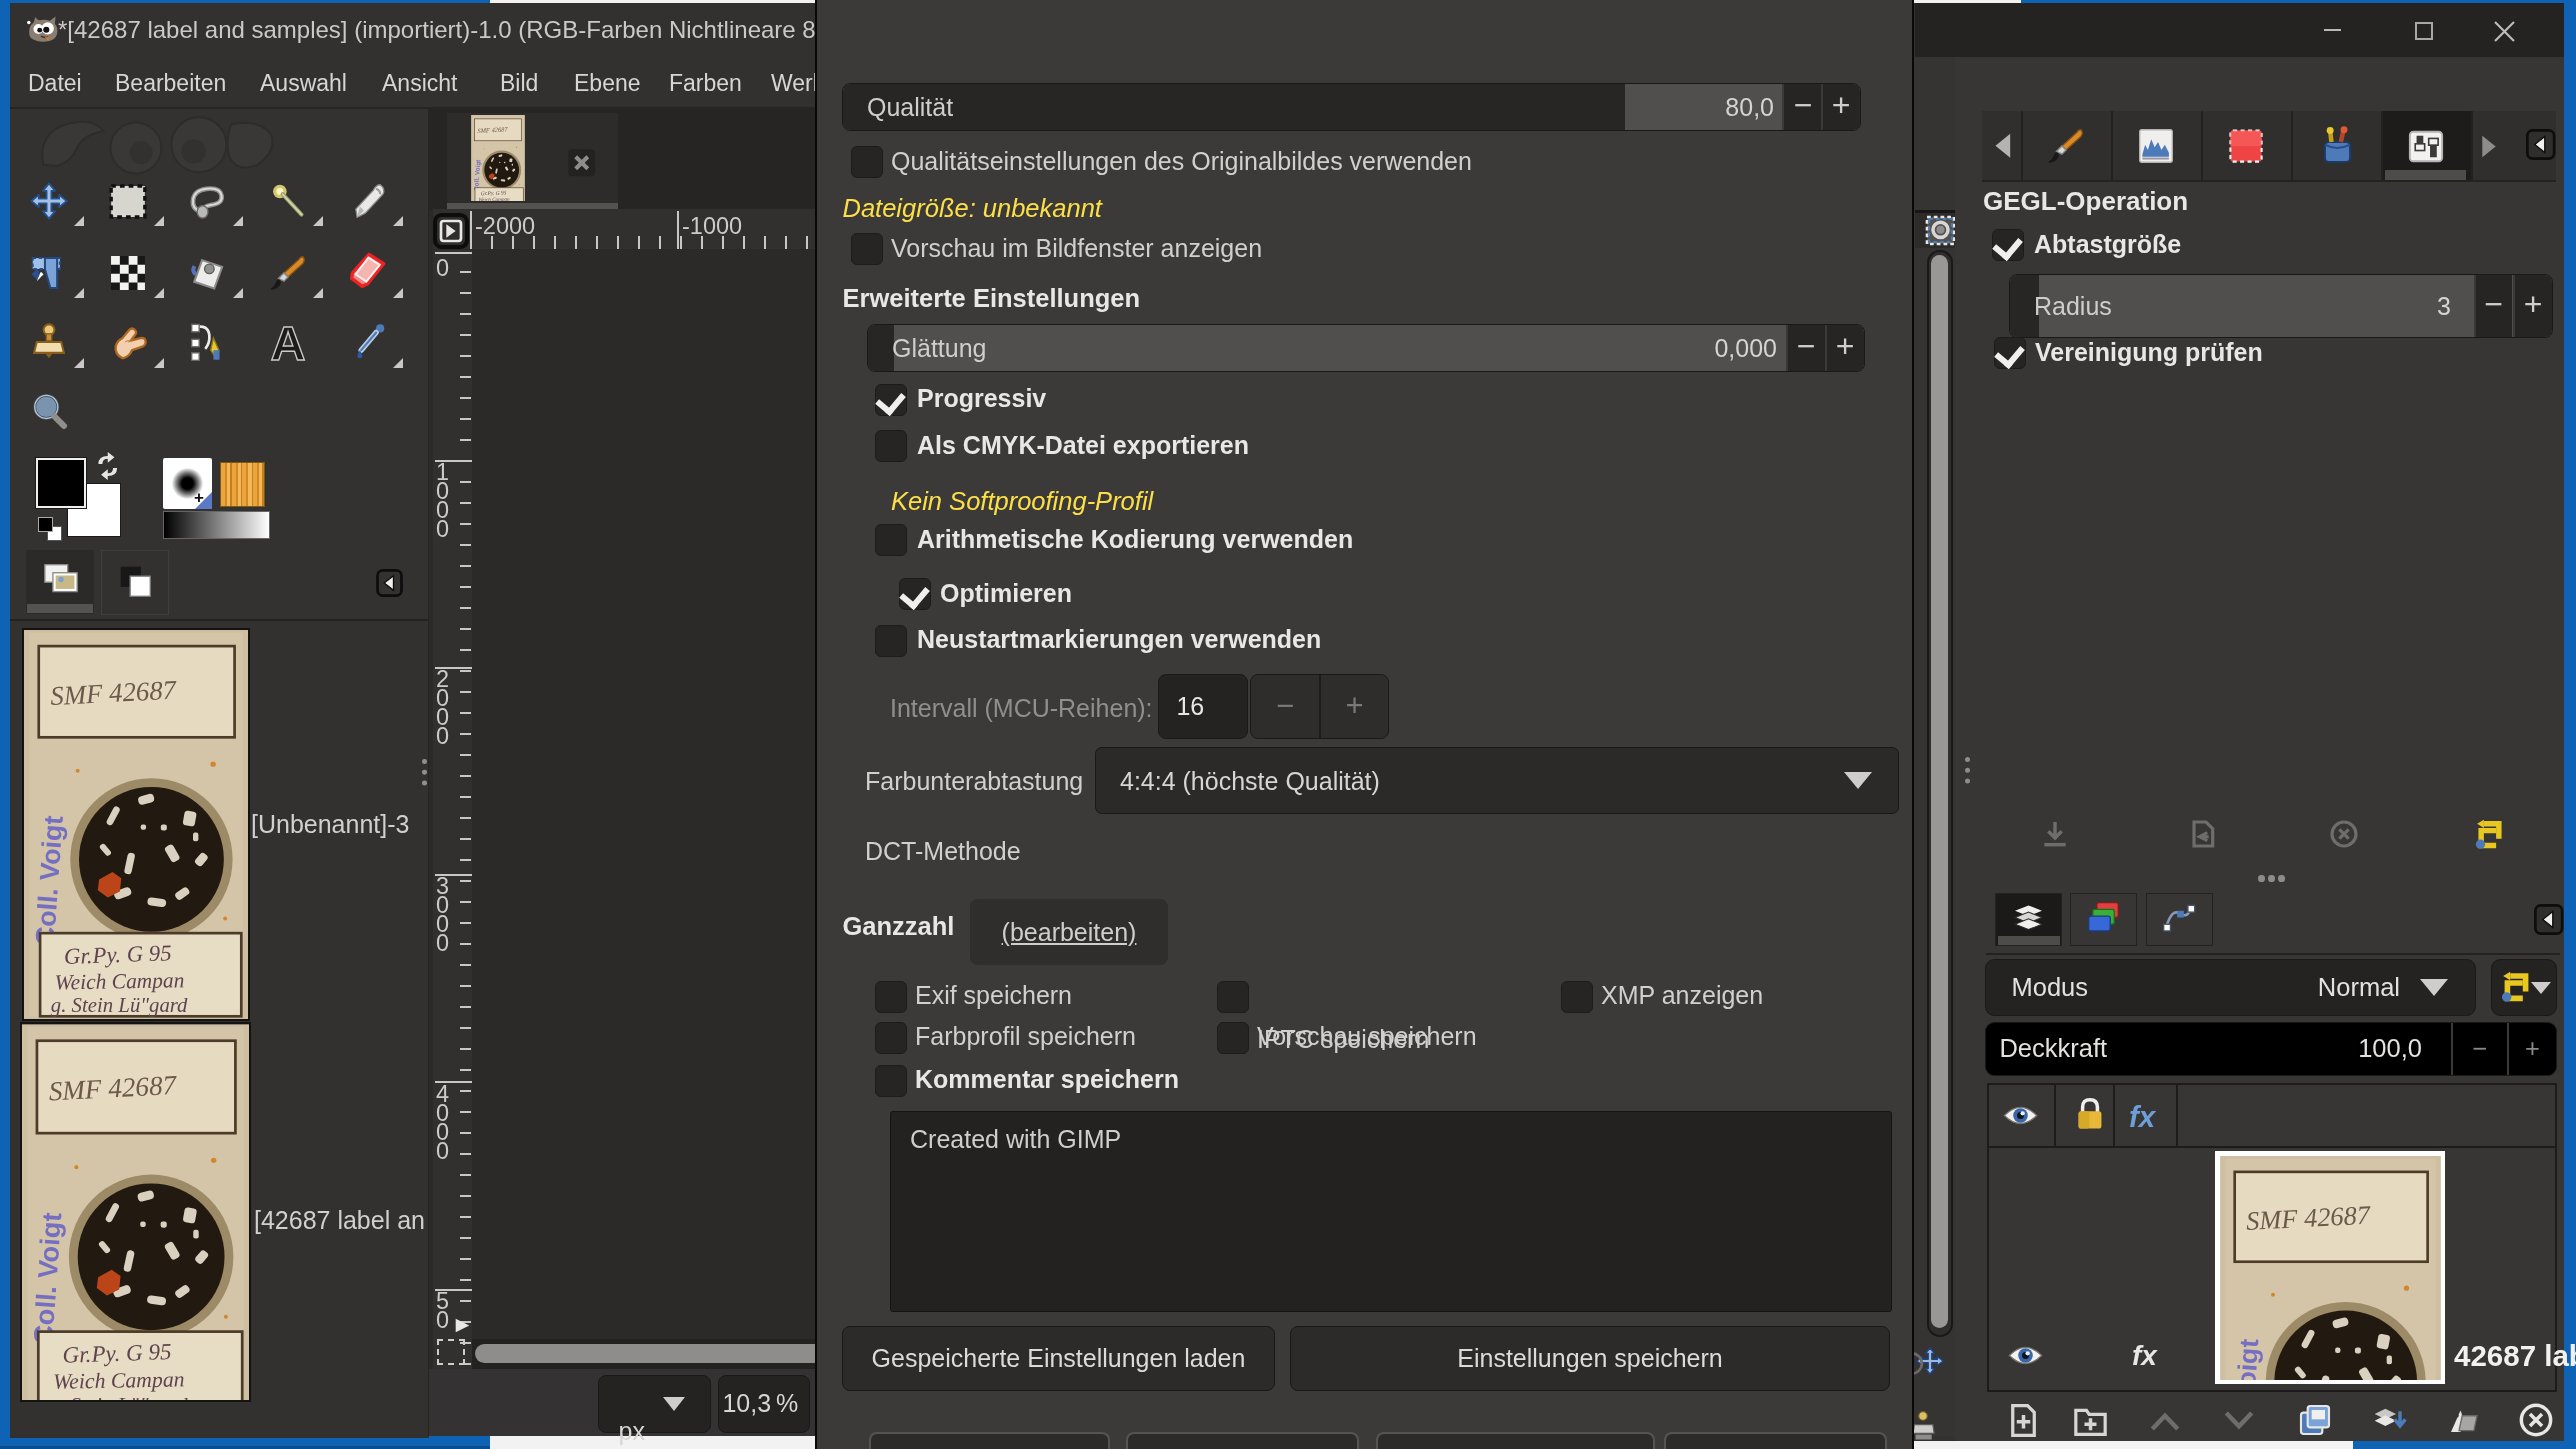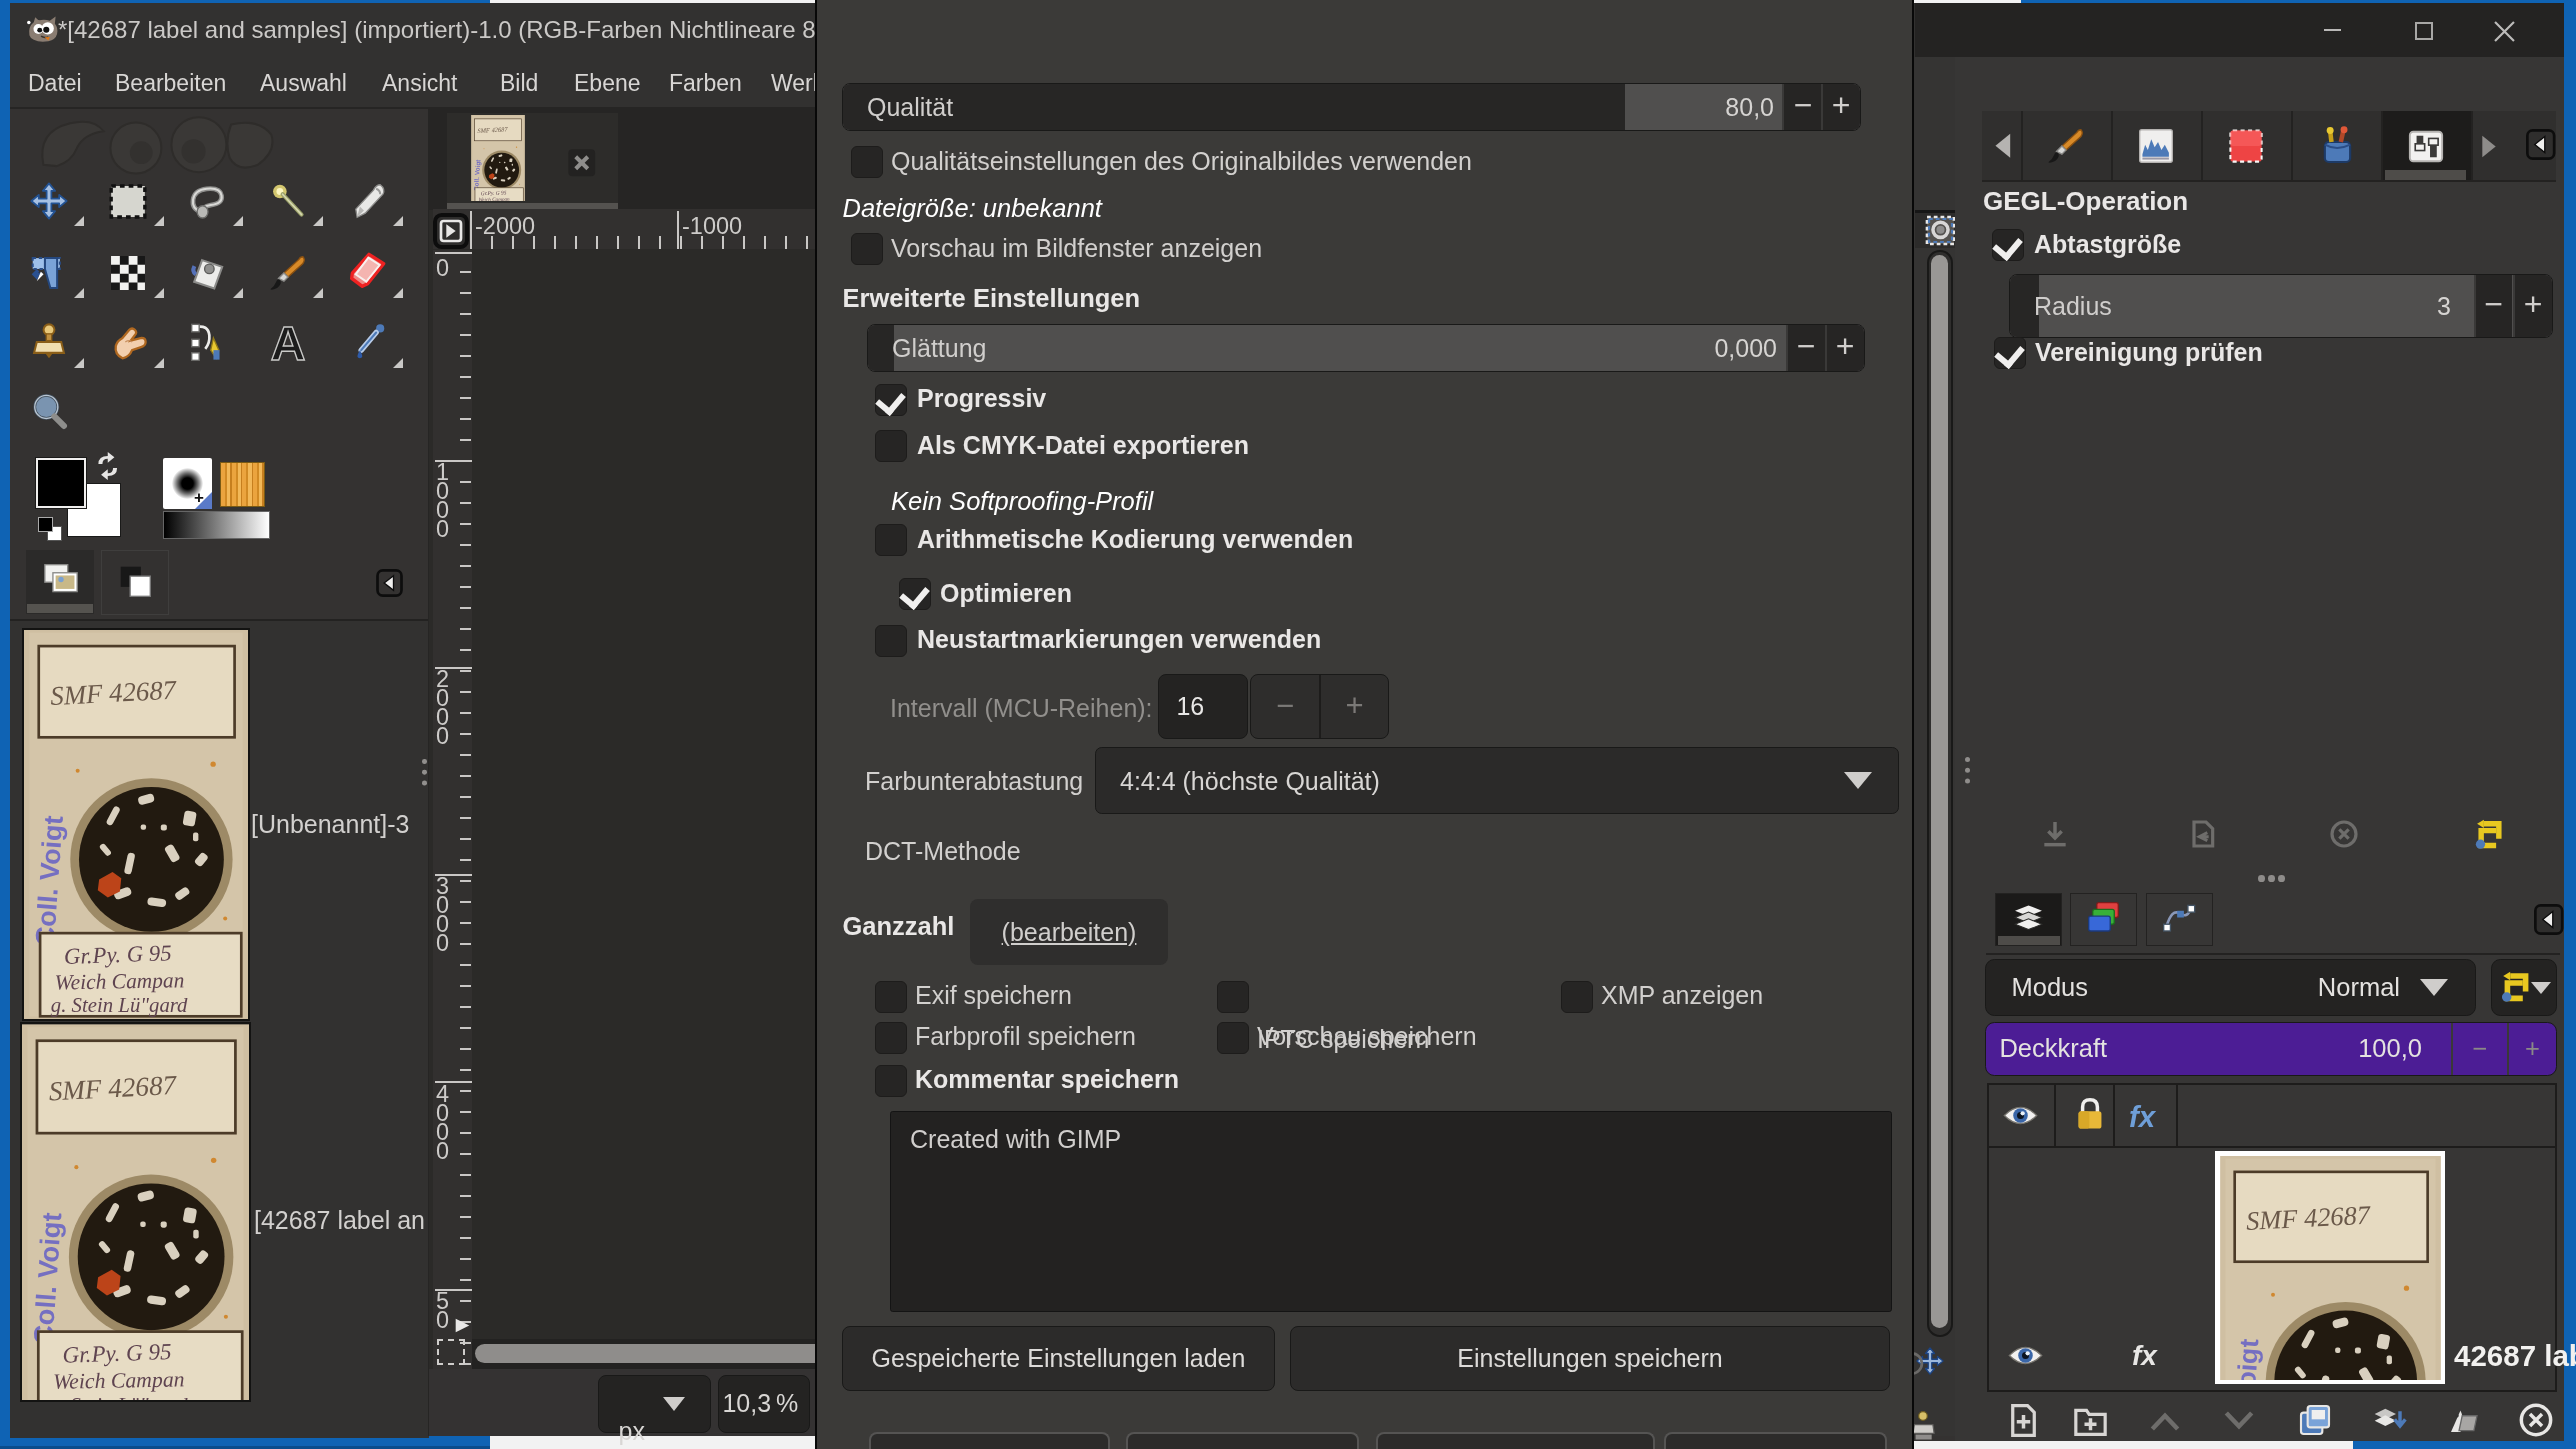--- a/index.html
+++ b/index.html
@@ -39,21 +39,21 @@
   
   #dlg{left:815px;top:0px;width:1099px;height:1449px;background:#3b3a38;border-left:2px solid #080808;border-right:2px solid #080808;box-sizing:border-box;}
   #dlgtitle{left:0;top:2.7px;width:100%;height:54px;background:#000;}
   #dlgtitle .t{position:absolute;left:51px;top:14px;color:#f2f1f0;font-size:25px;}
   
   #rightdock{left:1955px;top:57px;width:609px;height:1384px;background:#373635;}
   #rtitle{left:1915px;top:2.7px;width:649px;height:54px;background:#242322;}
   .wbtn{position:absolute;color:#c9c8c7;}
   
   .dim{color:#918f8c;}
-  .it{font-style:italic;color:#ffffff;}
+  .it{font-style:italic;color:#fde047;}
   .bold{font-weight:bold;color:#e9e7e6;}
 </style></head>
 <body>
 <svg width="0" height="0" style="position:absolute;">
 <defs>
 <g id="wilber">
   <path d="M3 14 Q2 8 6 5 L7 1.5 Q9 4 11 3.5 Q14 3 17 4 L21 1 L20.5 6 Q23 9 22 13 Q21 17 16 18 Q10 19 6 17 Q3.5 16 3 14 Z" fill="#8a7d72"></path>
   <circle cx="9.2" cy="9.6" r="3.4" fill="#fff"></circle>
   <circle cx="15.6" cy="9.2" r="4.2" fill="#fff"></circle>
   <circle cx="10.1" cy="10.4" r="1.7" fill="#111"></circle>
@@ -482,21 +482,21 @@
 <div class="abs" style="left:2491px;top:959px;width:66px;height:57px;background:#242322;border:1.3px solid #191918;border-radius:9.4px;box-sizing:border-box;">
   <svg class="abs" style="left:6.7px;top:9.4px;" width="35" height="35" viewBox="0 0 25 25">
     <path d="M8 5 H19 V16" stroke="#e8c820" stroke-width="4" fill="none"></path>
     <path d="M17 10 H6 V21 H17" stroke="#e8c820" stroke-width="4" fill="none"></path>
     <path d="M8 2 L8 8 L3 5 Z" fill="#e8c820"></path>
     <circle cx="5.5" cy="20" r="3.4" fill="#4d7ab8"></circle>
   </svg>
   <div class="tri" style="right:5.4px;top:21.5px;border-left-width:10px;border-right-width:10px;border-top-width:12.7px;"></div>
 </div>
 
-<div class="abs" style="left:1985px;top:1022px;width:572px;height:54px;background:#4c1d95;border:1.3px solid #191918;border-radius:9.4px;box-sizing:border-box;color:#e4e2e0;font-size:25.5px;">
+<div class="abs" style="left:1985px;top:1022px;width:572px;height:54px;background:#000000;border:1.3px solid #191918;border-radius:9.4px;box-sizing:border-box;color:#e4e2e0;font-size:25.5px;">
   <div class="abs" style="left:13.4px;top:0;line-height:51px;">Deckkraft</div>
   <div class="abs" style="right:134px;top:0;line-height:51px;">100,0</div>
   <div class="abs" style="left:465px;top:0;bottom:0;width:2px;background:#3a3938;"></div>
   <div class="abs" style="left:467px;width:54px;text-align:center;line-height:51px;color:#8b8987;">−</div>
   <div class="abs" style="left:521px;top:0;bottom:0;width:2px;background:#3a3938;"></div>
   <div class="abs" style="left:523px;width:47px;text-align:center;line-height:51px;color:#8b8987;">+</div>
 </div>
 
 <div class="abs" style="left:1987px;top:1083px;width:570px;height:65px;border:2px solid #1d1c1b;box-sizing:border-box;">
   <div class="abs" style="left:65px;top:0;bottom:0;width:2px;background:#1d1c1b;"></div>

